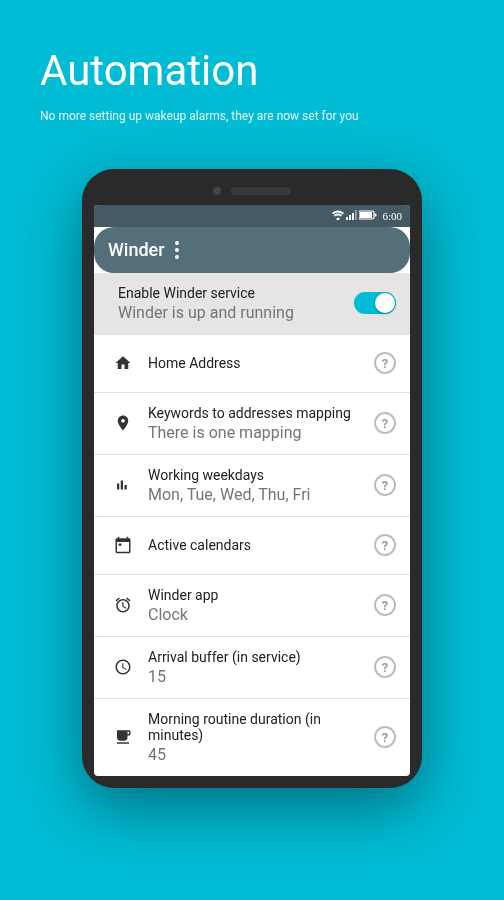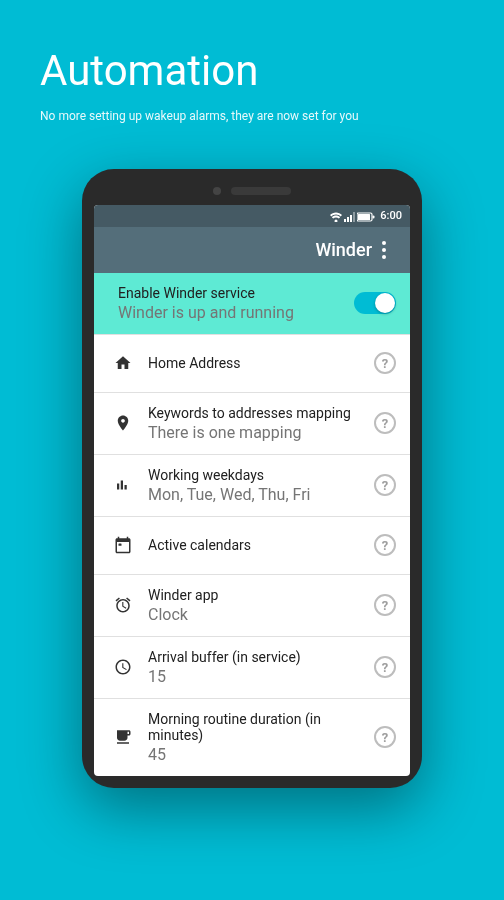--- a/index.html
+++ b/index.html
@@ -81,38 +81,40 @@
       background: #455A64;
       display: flex;
       justify-content: flex-end;
       align-items: center;
       padding: 4px 8px;
       height: 22px;
     }
 
     .status-icons {
       display: flex;
-      align-items: flex-end;
+      align-items: flex-start;
       gap: 1px;
+      font-family: Liberation Serif, serif;
     }
 
     .status-time {
       color: white;
       font-size: 11px;
       font-weight: 500;
       margin-left: 4px;
     }
 
     .app-bar {
       background: #546E7A;
       display: flex;
-      justify-content: flex-end;
+      justify-content: flex-start;
       align-items: center;
       padding: 0 14px;
       height: 46px;
+      border-radius: 20px;
     }
 
     .app-bar-title {
       color: white;
       font-size: 18px;
       font-weight: 500;
     }
 
     .more-icon {
       color: white;
@@ -184,21 +186,21 @@
       width: 20px;
       height: 20px;
       background: white;
       border-radius: 50%;
       top: 1px;
       right: 1px;
       box-shadow: 0 1px 3px rgba(0,0,0,0.3);
     }
 
     .enable-item {
-      background: #5eead4;
+      background: #e5e5e5;
     }
 
     .question-circle {
       width: 22px;
       height: 22px;
       border: 2px solid #BDBDBD;
       border-radius: 50%;
       display: flex;
       align-items: center;
       justify-content: center;

